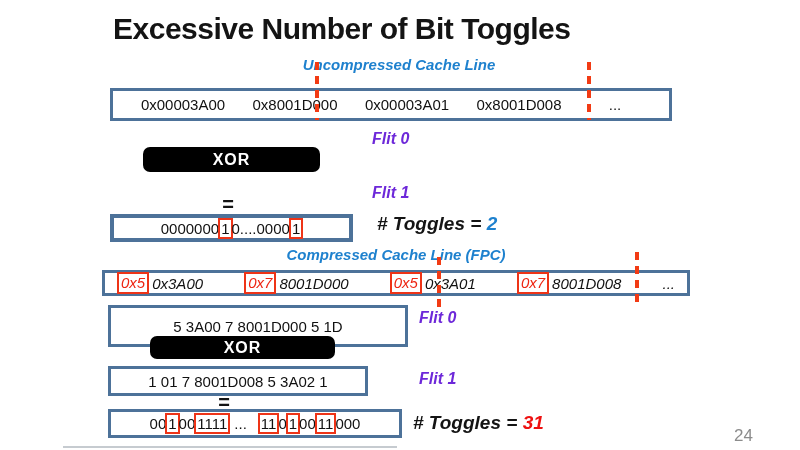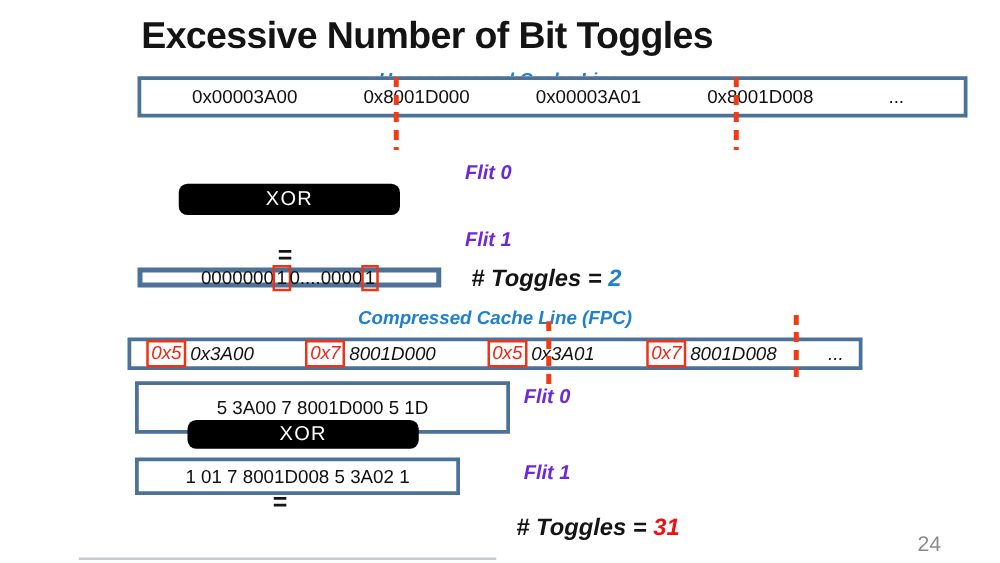--- a/index.html
+++ b/index.html
@@ -11,21 +11,21 @@
   .bluebox{background:#fff;border:3px solid #4d7299;box-sizing:border-box;
            display:flex;align-items:center;justify-content:center;overflow:visible;}
   .bluebox.thick{border-width:4px;}
   .cellrow{justify-content:flex-start;padding:0 14px;}
   .cell{flex:1;text-align:center;font-size:15px;color:#111;}
   .cell.ell{flex:0 0 80px;}
   .dash{width:4px;background:repeating-linear-gradient(to bottom,#f23b14 0px,#f23b14 8px,
         rgba(0,0,0,0) 8px,rgba(0,0,0,0) 14px);}
   .flit{font-size:16px;font-weight:700;font-style:italic;color:#6d28d9;}
   .xorbox{background:#000;border-radius:7px;display:flex;align-items:center;justify-content:center;}
-  .xorbox span{color:#fff;font-weight:400;font-size:16px;letter-spacing:1px;}
+  .xorbox span{color:#fff;font-weight:700;font-size:16px;letter-spacing:1px;}
   .eq{font-size:20px;font-weight:800;color:#141414;text-align:center;}
   .bits{font-size:15px;color:#111;white-space:nowrap;}
   .rbox{display:inline-block;border:2px solid #ee3417;padding:0 1px;margin:-4px -1px;line-height:1.15;}
   .comprow{justify-content:space-between;padding:0 12px;font-size:15px;color:#111;}
   .grp{display:flex;align-items:center;gap:3px;white-space:nowrap;}
   .pfx{display:inline-block;border:2px solid #ee3417;color:#ee2512;padding:0 2px;margin:-5px 0;line-height:1.2;}
   .toggles{font-size:19px;font-weight:700;font-style:italic;color:#141414;white-space:nowrap;}
   .tv-blue{color:#1e81ce;}
   .tv-red{color:#ee1111;}
   .gapseg{margin:0 12px 0 5px;}
@@ -34,38 +34,38 @@
 </style>
 </head>
 <body>
 
 <div class="slide">
 
   <div class="abs title" style="left:113px;top:12px;">Excessive Number of Bit Toggles</div>
 
   <div class="abs seclabel" style="left:110px;top:56px;width:578px;">Uncompressed Cache Line</div>
 
-  <div class="abs bluebox cellrow" style="left:110px;top:61px;width:664px;height:33px;">
+  <div class="abs bluebox cellrow" style="left:110px;top:88px;width:562px;height:33px;">
     <span class="cell">0x00003A00</span>
     <span class="cell">0x8001D000</span>
     <span class="cell">0x00003A01</span>
     <span class="cell">0x8001D008</span>
     <span class="cell ell">...</span>
   </div>
   <div class="abs dash" style="left:315px;top:62px;height:58px;"></div>
   <div class="abs dash" style="left:587px;top:62px;height:58px;"></div>
 
   <div class="abs flit" style="left:372px;top:130px;">Flit 0</div>
   <div class="abs xorbox" style="left:143px;top:147px;width:177px;height:25px;">
     <span>XOR</span>
   </div>
   <div class="abs flit" style="left:372px;top:184px;">Flit 1</div>
   <div class="abs eq" style="left:214px;top:193px;width:28px;">=</div>
 
-  <div class="abs bluebox thick" style="left:110px;top:214px;width:243px;height:16px;">
+  <div class="abs bluebox thick" style="left:110px;top:214px;width:243px;height:28px;">
     <span class="bits">
       <span>0000000</span><span class="rbox">1</span><span>0....0000</span><span class="rbox">1</span>
     </span>
   </div>
   <div class="abs toggles" style="left:377px;top:213px;">
     <span># Toggles = </span><span class="tv-blue">2</span>
   </div>
 
   <div class="abs seclabel" style="left:102px;top:246px;width:588px;">Compressed Cache Line (FPC)</div>
 
@@ -100,20 +100,25 @@
     <span>XOR</span>
   </div>
 
   <div class="abs bluebox" style="left:108px;top:366px;width:260px;height:30px;">
     <span class="bits">1 01 7 8001D008 5 3A02 1</span>
   </div>
   <div class="abs flit" style="left:419px;top:370px;">Flit 1</div>
 
   <div class="abs eq" style="left:210px;top:391px;width:28px;">=</div>
 
+  <div class="abs bluebox" style="left:108px;top:409px;width:294px;height:29px;">
+    <span class="bits">
+      <span>00</span><span class="rbox">1</span><span>00</span><span class="rbox">1111</span><span class="gapseg">...</span><span class="rbox">11</span><span>0</span><span class="rbox">1</span><span>00</span><span class="rbox">11</span><span>000</span>
+    </span>
+  </div>
   <div class="abs toggles" style="left:413px;top:412px;">
     <span># Toggles = </span><span class="tv-red">31</span>
   </div>
 
   <div class="abs pageno" style="left:734px;top:426px;">24</div>
 
   <div class="abs cutline" style="left:63px;top:446px;width:334px;"></div>
 
 </div>
 

